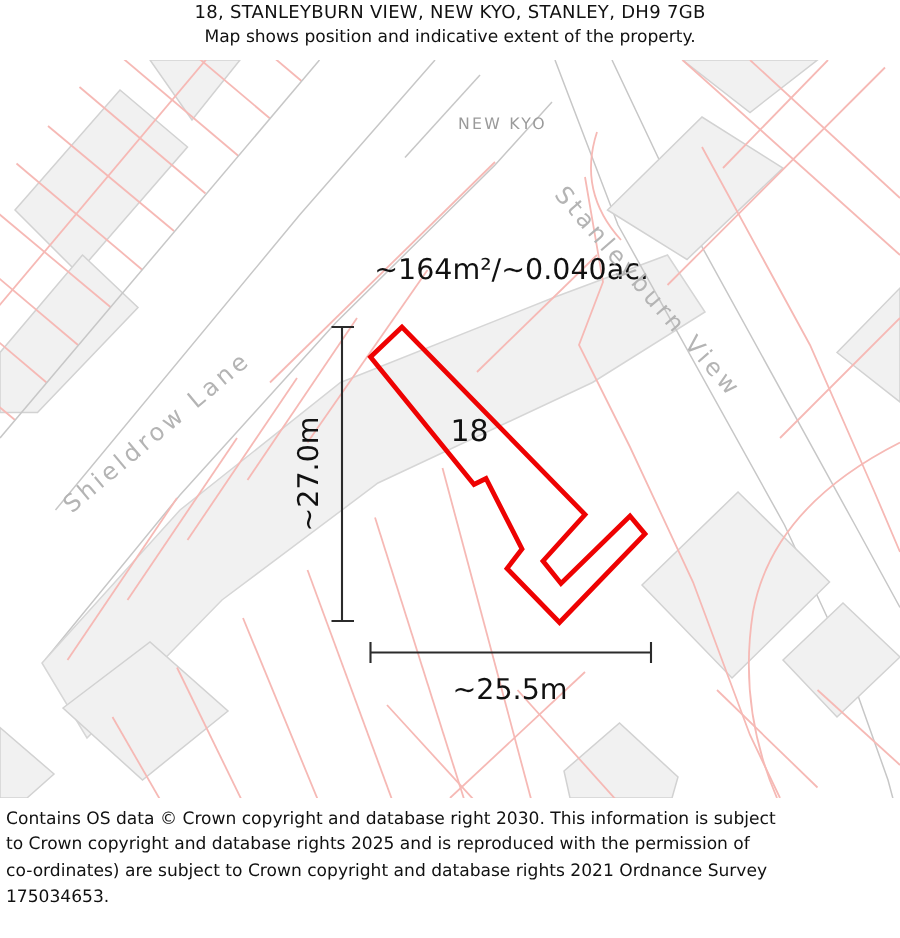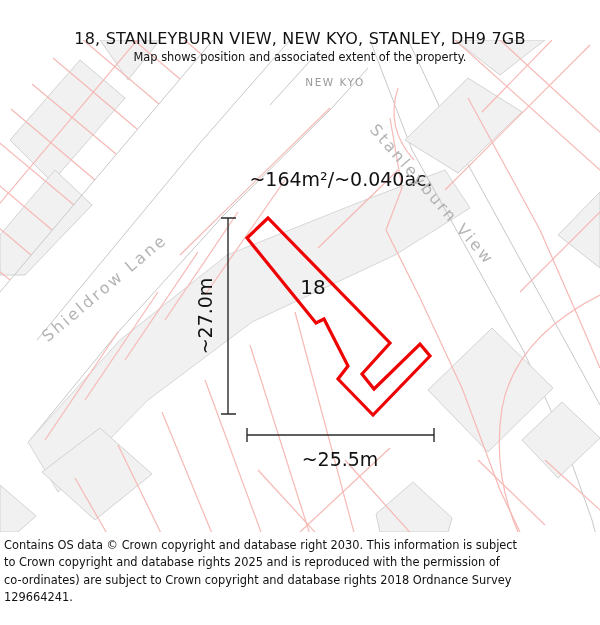--- a/index.html
+++ b/index.html
@@ -1,19 +1,19 @@
 <!DOCTYPE html>
 <html><head>
 <meta charset="utf-8">
 <style>
   html,body{margin:0;padding:0;background:#ffffff;}
   body{width:600px;height:625px;overflow:hidden;font-family:"DejaVu Sans","Liberation Sans",sans-serif;}
   .page{width:600px;height:625px;position:relative;background:#ffffff;}
   .header{position:absolute;top:0;left:0;width:600px;height:40px;text-align:center;background:#fff;z-index:3;}
-  .title{font-size:16px;color:#111;padding-top:1px;letter-spacing:.2px;margin-top:28px;}
+  .title{font-size:12px;color:#111;padding-top:1px;letter-spacing:.2px;}
   .subtitle{font-size:11.4px;color:#111;padding-top:2px;}
   .map-wrap{position:absolute;top:40px;left:0;width:600px;height:492px;background:#fff;overflow:hidden;}
   .footer{position:absolute;top:532px;left:0;width:592px;height:93px;background:#fff;z-index:3;
           font-size:11.4px;line-height:17.4px;color:#111;padding:5px 4px 0 4px;text-align:left;}
   svg{display:block;}
   .parcel{stroke:#f6b9b5;stroke-width:1.2;fill:none;}
   .roadline{stroke:#c7c7c7;stroke-width:1;fill:none;}
   .bld{fill:#f1f1f1;stroke:#d2d2d2;stroke-width:1;}
   .band{fill:#f1f1f1;stroke:#d6d6d6;stroke-width:1;}
   .dim{stroke:#2b2b2b;stroke-width:1.4;fill:none;}
@@ -23,21 +23,21 @@
   .big{font-size:19px;}
   .num{font-size:20px;}
 </style>
 </head>
 <body>
 
 <div class="page">
 
   <div class="header">
     <div class="title">18, STANLEYBURN VIEW, NEW KYO, STANLEY, DH9 7GB</div>
-    <div class="subtitle">Map shows position and associated extent of the property.</div>
+    <div class="subtitle">Map shows position and indicative extent of the property.</div>
   </div>
 
   <div class="map-wrap">
     <svg width="600" height="492" viewBox="0 0 600 492">
 
       <g>
         <polygon class="bld" points="10,100 80,20 125,58 52,142"></polygon>
         <polygon class="bld" points="0,195 55,130 92,165 25,235 0,235"></polygon>
         <polygon class="bld" points="100,0 160,0 128,40"></polygon>
       </g>
@@ -129,17 +129,17 @@
       <text class="maptext num" text-anchor="middle" x="313" y="254">18</text>
       <text class="place" text-anchor="middle" x="335" y="46">NEW KYO</text>
       <text class="street" text-anchor="middle" transform="translate(108,252) rotate(-40)">Shieldrow Lane</text>
       <text class="street" text-anchor="middle" transform="translate(428,158) rotate(49)">Stanleyburn View</text>
     </svg>
   </div>
 
   <div class="footer">
     <div>Contains OS data © Crown copyright and database right 2030. This information is subject</div>
     <div>to Crown copyright and database rights 2025 and is reproduced with the permission of</div>
-    <div>co-ordinates) are subject to Crown copyright and database rights 2018 Ordnance Survey</div>
-    <div>129664241.</div>
+    <div>co-ordinates) are subject to Crown copyright and database rights 2021 Ordnance Survey</div>
+    <div>175034653.</div>
   </div>
 
 </div>
 
 </body></html>

